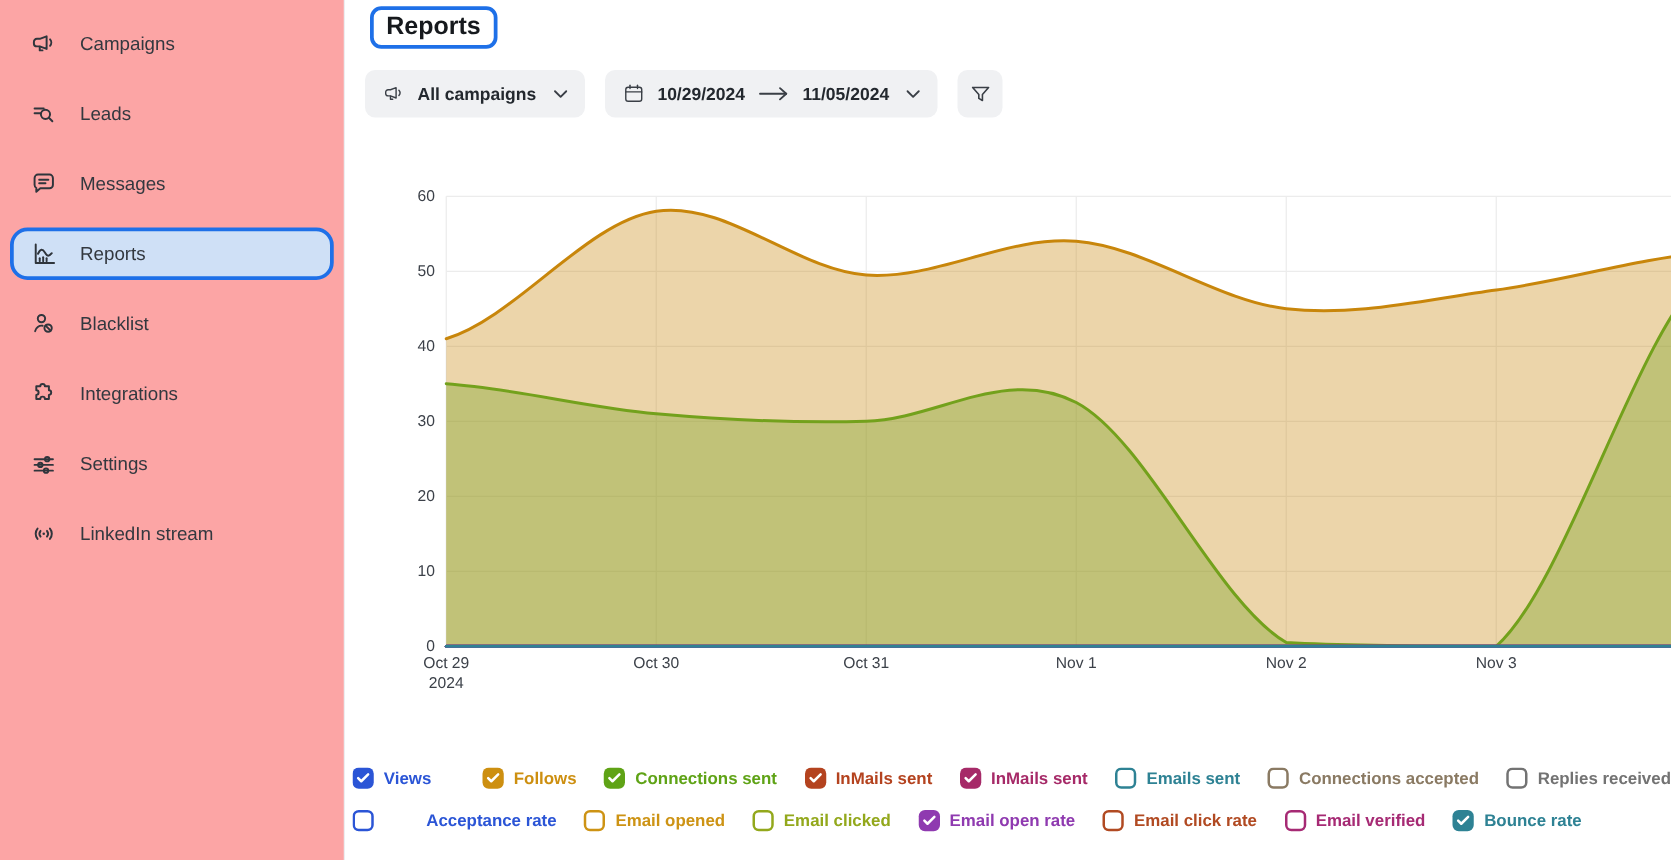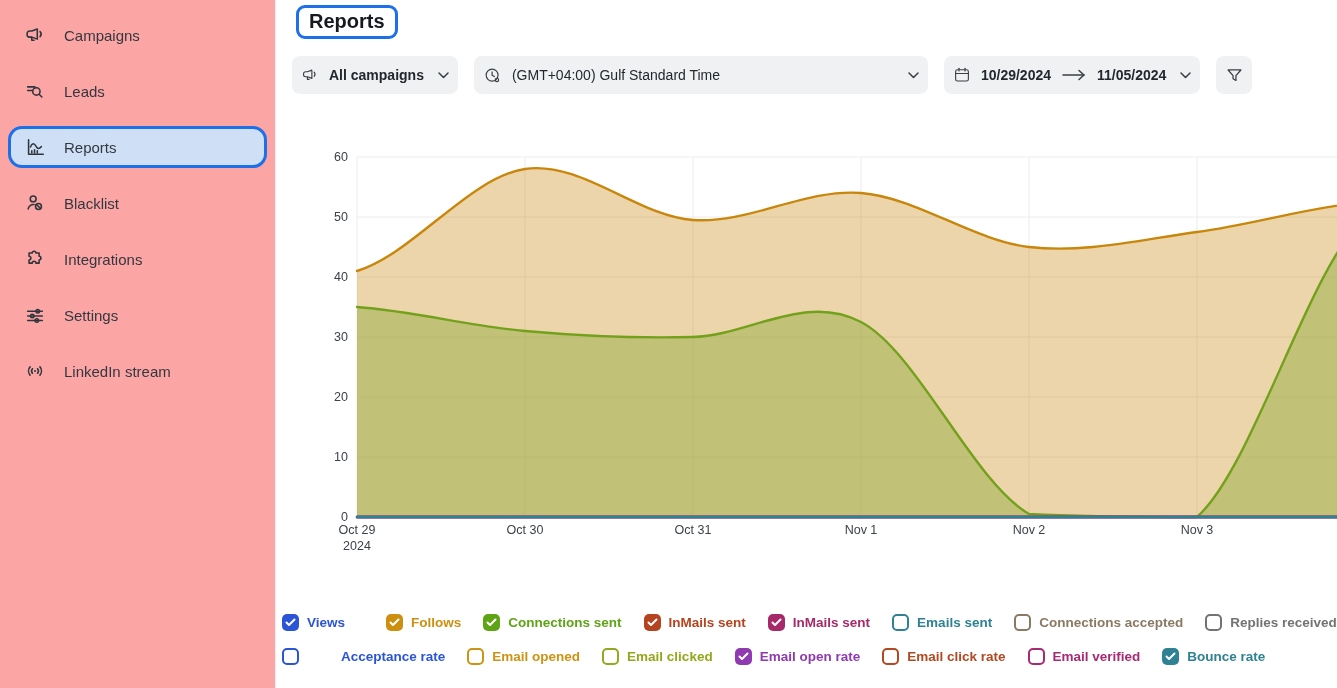--- a/index.html
+++ b/index.html
@@ -17,21 +17,21 @@
   .side-item.active { background:#cfe0f6; border:3px solid #1e70e8; padding-left:13px; }
 
   
   .main { position:relative; flex:1; background:#fff; }
   .page-title { position:absolute; left:20px; top:5px; display:inline-block;
     border:3px solid #1e70e8; border-radius:9px; padding:2px 10px 3px 10px;
     font-size:20px; font-weight:700; color:#16191d; background:#fff; }
 
   .filter-row { position:absolute; left:16px; top:56px; display:flex; gap:16px; }
   .chip { height:38px; background:#f0f1f3; border-radius:8px; display:flex; align-items:center;
-    gap:10px; padding:0 9px; font-size:14px; font-weight:600; color:#23282e; cursor:pointer; }
+    gap:10px; padding:0 14px; font-size:14px; font-weight:600; color:#23282e; cursor:pointer; }
   .chip svg { stroke:#3a3f46; fill:none; stroke-width:1.5; stroke-linecap:round; stroke-linejoin:round; }
   .chip .chev { margin-left:4px; }
   .chip.tz { width:454px; }
   .chip.tz .tz-label { flex:1; font-weight:500; }
   .chip.funnel { width:36px; padding:0; justify-content:center; }
 
   
   .chart-wrap { position:absolute; left:16px; top:140px; width:1045px; height:430px; }
   .chart-wrap svg { display:block; }
 
@@ -64,20 +64,28 @@
     <div class="side-item">
       <svg viewBox="0 0 24 24">
         <path d="M4 7.5h8"></path>
           <path d="M4 11.5h5"></path>
         <circle cx="13.5" cy="12.5" r="4"></circle>
           <path d="M16.5 15.5l3 3"></path>
       </svg>
       <span>Leads</span>
     </div>
 
+    <div class="side-item">
+      <svg viewBox="0 0 24 24">
+        <path d="M4 7a3 3 0 0 1 3-3h10a3 3 0 0 1 3 3v6a3 3 0 0 1-3 3H9l-3.5 3v-3.3A3 3 0 0 1 4 13Z"></path>
+        <path d="M8 8.5h8"></path>
+          <path d="M8 11.5h5.5"></path>
+      </svg>
+      <span>Messages</span>
+    </div>
 
     <div class="side-item active">
       <svg viewBox="0 0 24 24">
         <path d="M5 4v16h16"></path>
         <path d="M7 12c2-4.5 4-4.5 6-1s3.5 3.5 6 .5"></path>
         <path d="M8.5 18.5v-2.5"></path>
           <path d="M11.5 18.5v-3.5"></path>
           <path d="M14.5 18.5v-2.5"></path>
       </svg>
       <span>Reports</span>
@@ -135,31 +143,20 @@
           <path d="M14.5 5.5v11l-6-2.2H6a2.6 2.6 0 0 1-2.6-2.6v-1.4A2.6 2.6 0 0 1 6 7.7h2.5Z"></path>
           <path d="M8.5 14.6v3.2h2.4"></path>
             <path d="M17.5 8.2a4.2 4.2 0 0 1 0 5.6"></path>
         </svg>
         <span>All campaigns</span>
         <svg class="chev" width="11" height="7" viewBox="0 0 11 7">
           <polyline points="1,1 5.5,5.5 10,1"></polyline>
         </svg>
       </div>
 
-      <div class="chip tz">
-        <svg width="19" height="19" viewBox="0 0 24 24">
-          <circle cx="11.5" cy="11.5" r="7.5"></circle>
-            <path d="M11.5 7.5v4.3l2.8 1.6"></path>
-          <circle cx="17.6" cy="17.6" r="2.1"></circle>
-        </svg>
-        <span class="tz-label">(GMT+04:00) Gulf Standard Time</span>
-        <svg class="chev" width="11" height="7" viewBox="0 0 11 7">
-          <polyline points="1,1 5.5,5.5 10,1"></polyline>
-        </svg>
-      </div>
 
       <div class="chip">
         <svg width="18" height="18" viewBox="0 0 24 24">
           <rect x="3.5" y="5" width="17" height="15" rx="2.5"></rect>
           <path d="M3.5 10h17"></path>
             <path d="M8 3v3.5"></path>
             <path d="M16 3v3.5"></path>
         </svg>
         <span>10/29/2024</span>
         <svg width="26" height="12" viewBox="0 0 26 12">

